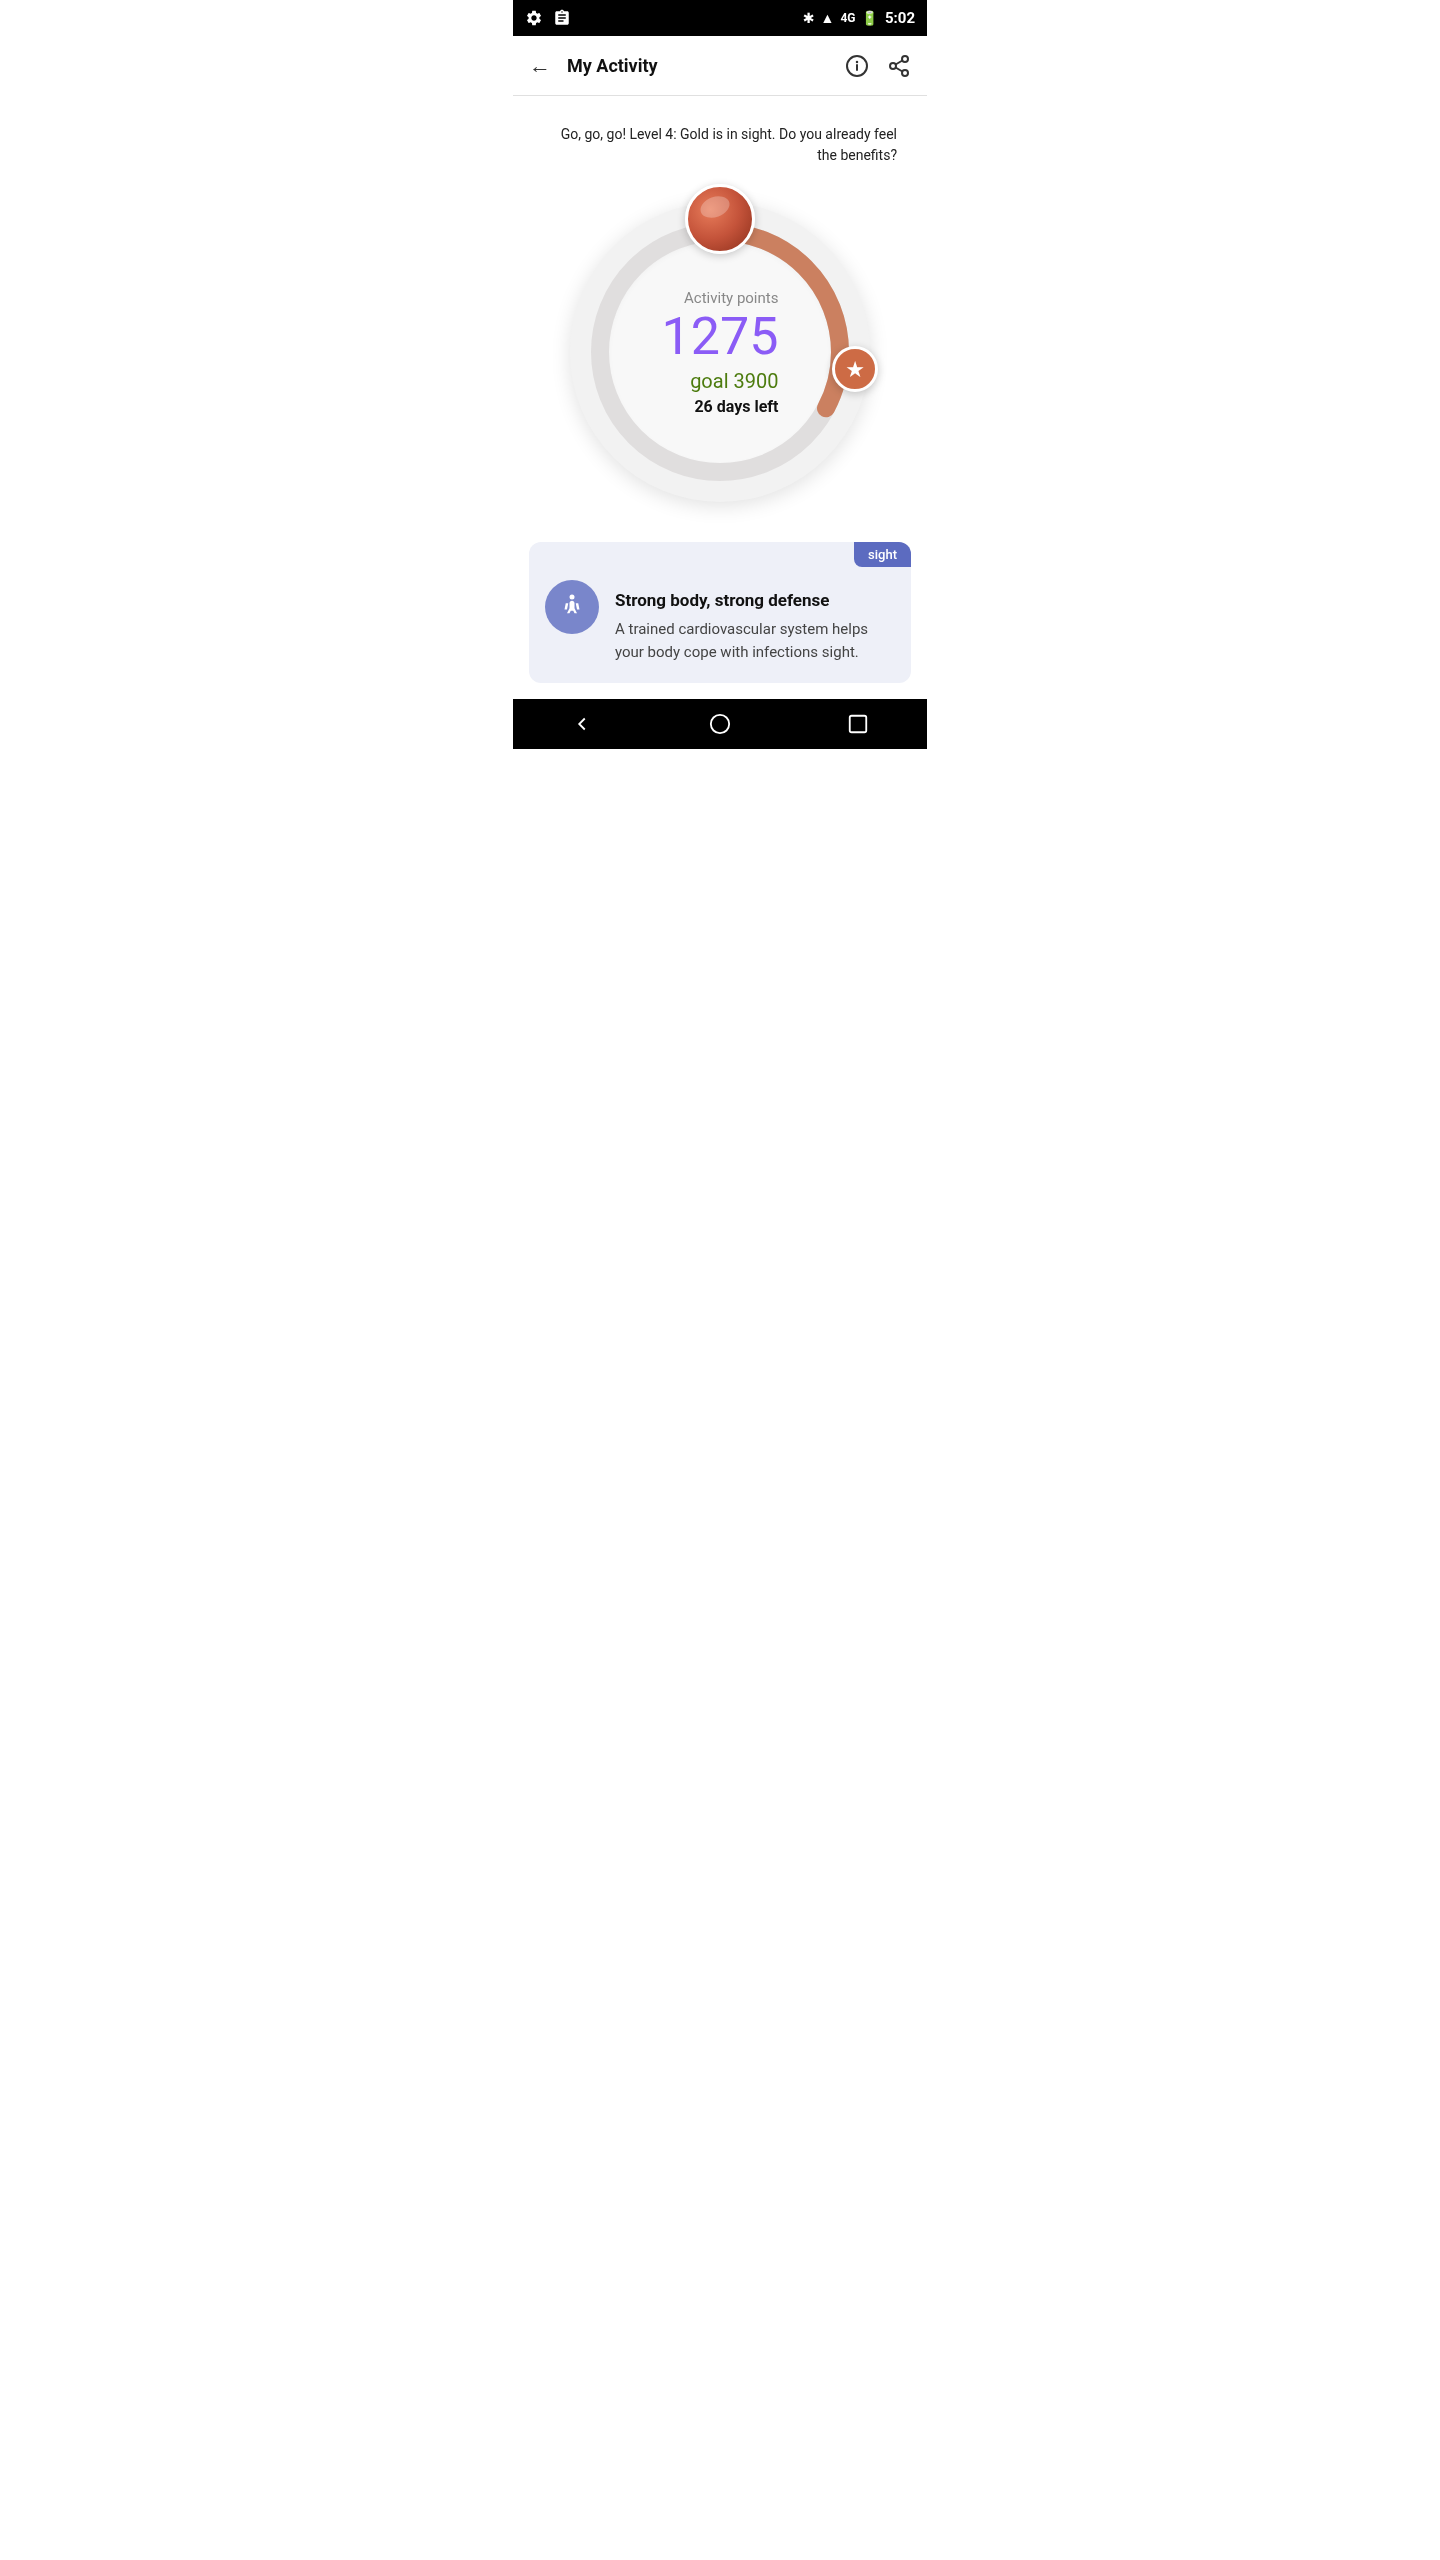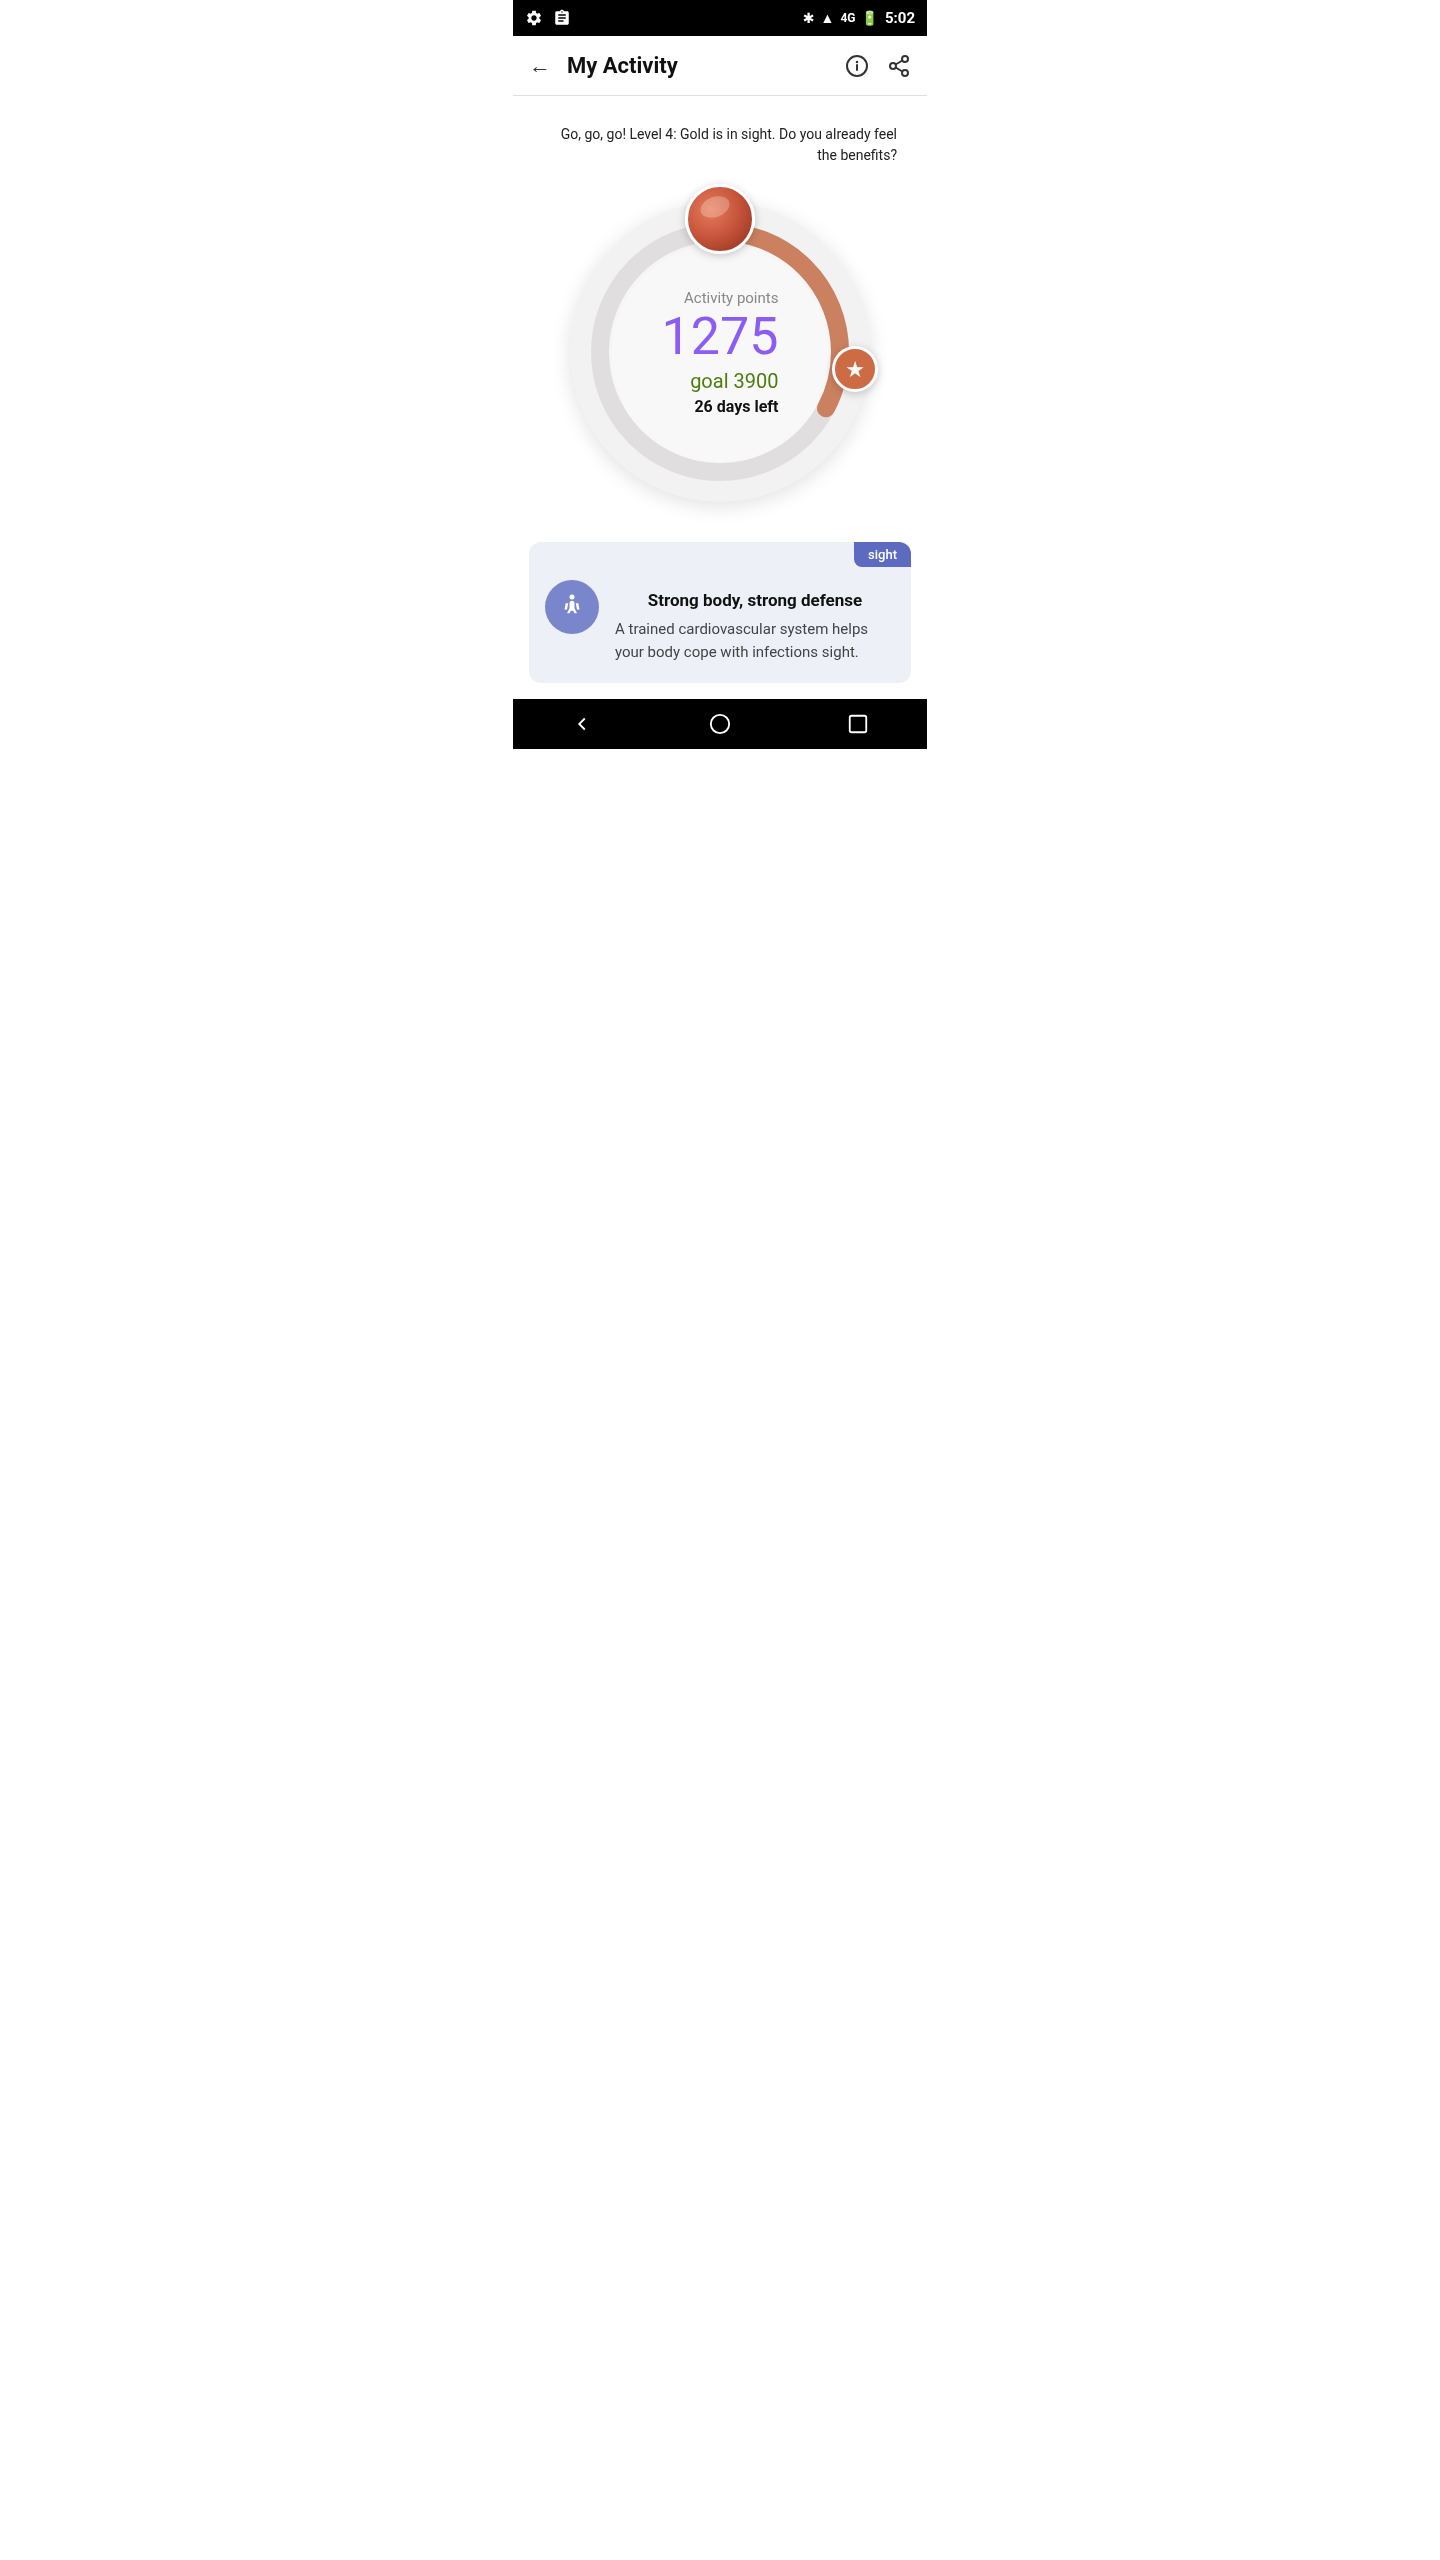--- a/index.html
+++ b/index.html
@@ -51,21 +51,21 @@
       border-bottom: 1px solid #e0e0e0;
       flex-shrink: 0;
     }
     .app-bar-back {
       font-size: 22px;
       color: #333;
       cursor: pointer;
       margin-right: 16px;
     }
     .app-bar-title {
-      font-size: 22px;
+      font-size: 18px;
       font-weight: 700;
       flex: 1;
       color: #111;
     }
     .app-bar-actions {
       display: flex;
       gap: 18px;
       align-items: center;
     }
     .app-bar-icon {
@@ -256,21 +256,20 @@
     }
     .info-card-content {
       flex: 1;
       padding-top: 28px;
     }
     .info-card-title {
       font-size: 17px;
       font-weight: 700;
       color: #111;
       margin-bottom: 8px;
-      text-align: center;
     }
     .info-card-desc {
       font-size: 15px;
       color: #444;
       line-height: 1.5;
     }
 
     
     .bottom-nav {
       background: #000;

